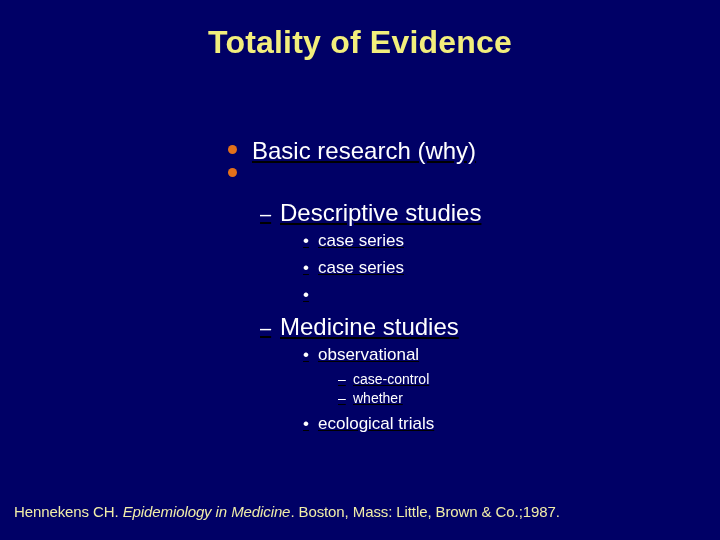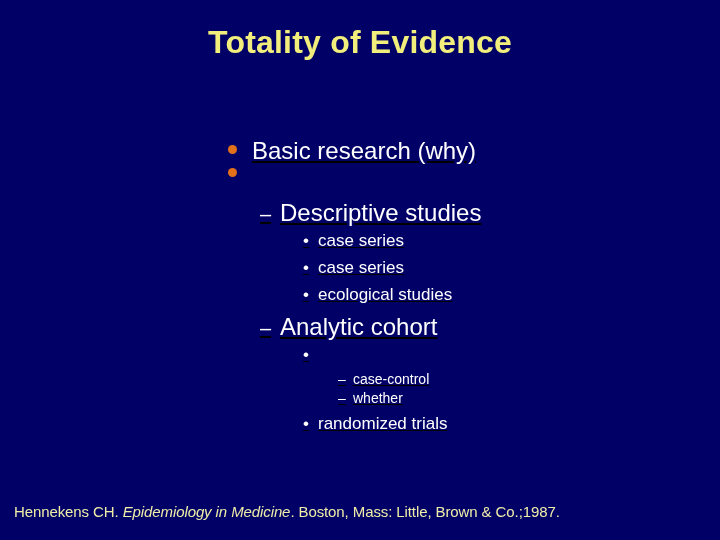--- a/index.html
+++ b/index.html
@@ -177,48 +177,48 @@
       <span class="btext">case series</span>
     </div>
 
     <div class="bullet-row lvl3">
       <span class="marker">•</span>
       <span class="btext">case series</span>
     </div>
 
     <div class="bullet-row lvl3">
       <span class="marker">•</span>
-      <span class="btext">ecological studies</span>
     </div>
 
     <div class="gap-sm"></div>
 
     <div class="bullet-row lvl2">
       <span class="marker">–</span>
-      <span class="btext">Analytic cohort</span>
-    </div>
-
-    <div class="bullet-row lvl3">
-      <span class="marker">•</span>
+      <span class="btext">Medicine studies</span>
+    </div>
+
+    <div class="bullet-row lvl3">
+      <span class="marker">•</span>
+      <span class="btext">observational</span>
     </div>
 
     <div class="bullet-row lvl4">
       <span class="marker">–</span>
       <span class="btext">case-control</span>
     </div>
 
     <div class="bullet-row lvl4">
       <span class="marker">–</span>
       <span class="btext">whether</span>
     </div>
 
     <div class="gap-sm"></div>
 
     <div class="bullet-row lvl3">
       <span class="marker">•</span>
-      <span class="btext">randomized trials</span>
+      <span class="btext">ecological trials</span>
     </div>
 
   </div>
 
   <div id="citation"><span>Hennekens CH.</span> <span class="it">Epidemiology in Medicine</span><span>. Boston, Mass: Little, Brown &amp; Co.;1987.</span></div>
 
 </div>
 
 </body></html>

